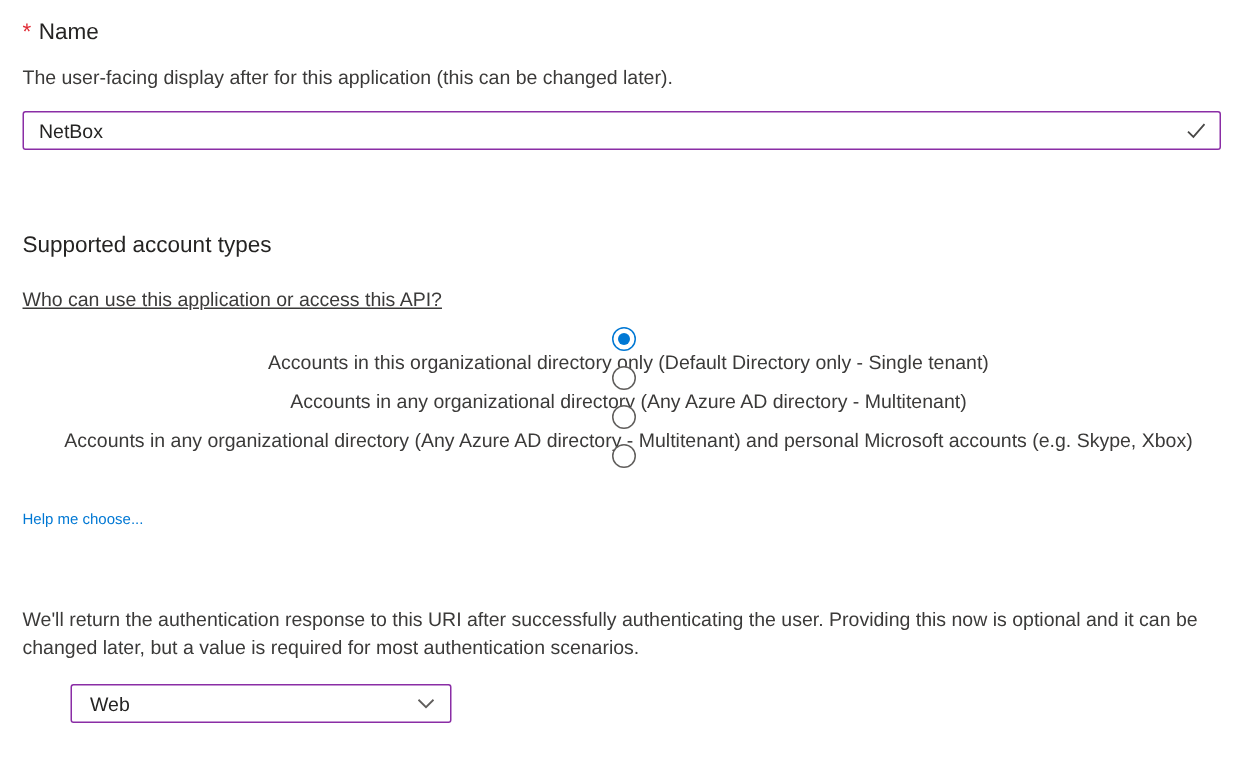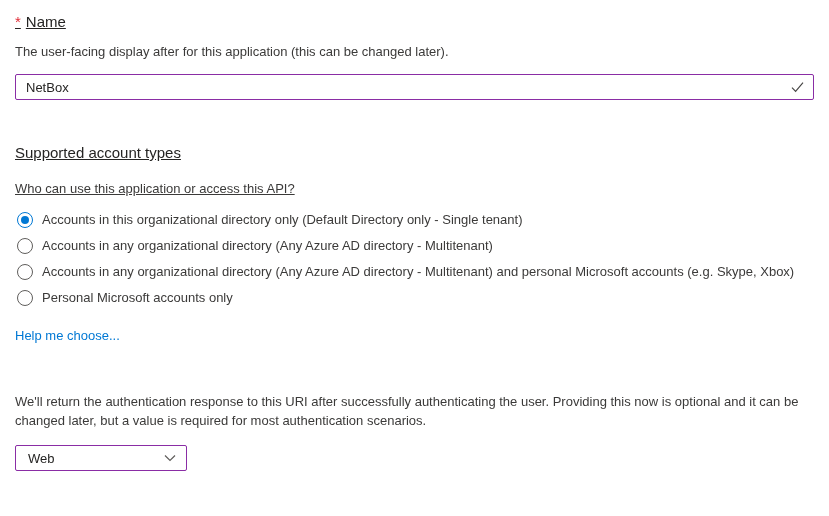--- a/index.html
+++ b/index.html
@@ -14,21 +14,20 @@
     height: 516px;
     padding: 12px 15px 0 15px;
     overflow: hidden;
     background: #ffffff;
   }
   .section-title {
     font-size: 15px;
     line-height: 20px;
     font-weight: 400;
     color: #252423;
-    text-decoration: underline;
   }
   .required {
     color: var(--required, #e02b35);
     margin-right: 5px;
   }
   .field-desc {
     font-size: 13px;
     line-height: 16px;
     color: #3b3a39;
     max-width: 800px;
@@ -54,28 +53,29 @@
     outline: none;
   }
   .check-icon {
     position: absolute;
     right: 9px;
     top: 50%;
     transform: translateY(-50%);
     pointer-events: none;
   }
 
-  .account-section { margin-top: 43px; }
+  .account-section { margin-top: 54px; }
   .account-question { margin-top: 18px; margin-bottom: 10px; text-decoration: underline; }
 
   .radio-row {
     display: flex;
     align-items: center;
     height: 26px;
     cursor: pointer;
+    flex-direction: column;
   }
   .radio {
     flex: 0 0 auto;
     width: 16px;
     height: 16px;
     border: 1px solid #605e5c;
     border-radius: 50%;
     background: #fff;
     position: relative;
     margin-left: 2px;
@@ -91,48 +91,49 @@
   .radio-label {
     font-size: 13px;
     line-height: 16px;
     color: #3b3a39;
     margin-left: 9px;
     white-space: nowrap;
   }
   .help-link {
     display: inline-block;
     margin-top: 17px;
-    font-size: 13px;
+    font-size: 10px;
     line-height: 16px;
     color: var(--link, #0078d4);
     text-decoration: none;
     cursor: pointer;
   }
 
   .redirect-section { margin-top: 48px; }
   .redirect-desc { margin-top: 17px; line-height: 19px; }
 
   .uri-row {
     margin-top: 15px;
     display: flex;
     align-items: center;
   }
   .select-box {
-    width: 172px;
+    width: 254px;
     height: 26px;
     border: 1px solid var(--input-border, #8a2da5);
     border-radius: 2px;
     background: #fff;
     display: flex;
     align-items: center;
     justify-content: space-between;
     padding: 0 10px 0 12px;
     font-size: 13px;
     color: #252423;
     cursor: pointer;
+    margin-left: 32px;
   }
   .uri-input-wrap { width: 420px; margin-left: 12px; }
 </style>
 </head>
 <body>
 
 <div class="page">
 
   <div class="section-title name-label-row">
     <span class="required">*</span><span>Name</span>
@@ -156,21 +157,20 @@
     <div class="radio-row">
       <span class="radio"></span>
       <span class="radio-label">Accounts in any organizational directory (Any Azure AD directory - Multitenant)</span>
     </div>
     <div class="radio-row">
       <span class="radio"></span>
       <span class="radio-label">Accounts in any organizational directory (Any Azure AD directory - Multitenant) and personal Microsoft accounts (e.g. Skype, Xbox)</span>
     </div>
     <div class="radio-row">
       <span class="radio"></span>
-      <span class="radio-label">Personal Microsoft accounts only</span>
     </div>
 
     <a class="help-link">Help me choose...</a>
   </div>
 
   <div class="redirect-section">
     <div class="field-desc redirect-desc">We'll return the authentication response to this URI after successfully authenticating the user. Providing this now is optional and it can be changed later, but a value is required for most authentication scenarios.</div>
 
     <div class="uri-row">
       <div class="select-box">

